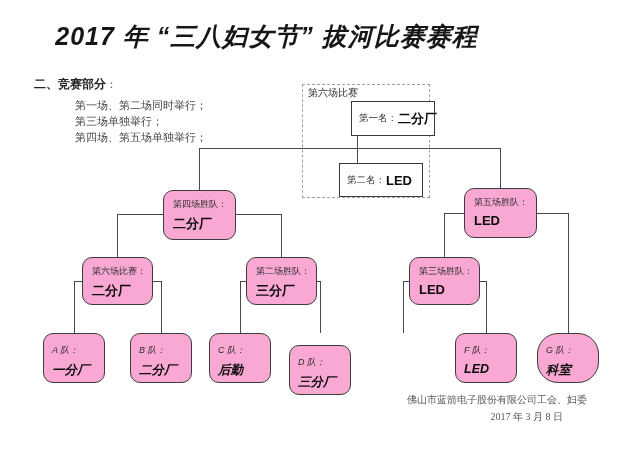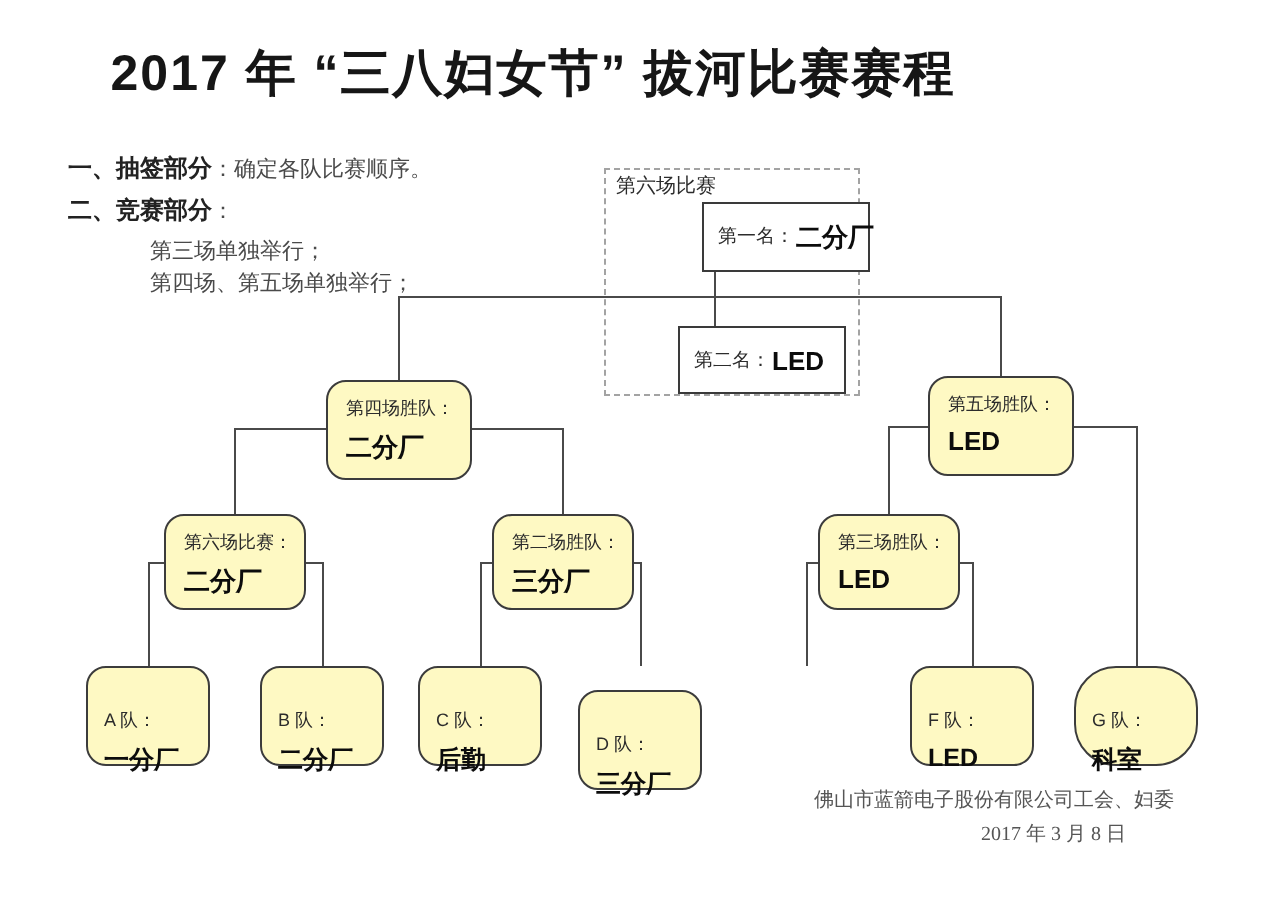--- a/index.html
+++ b/index.html
@@ -3,21 +3,21 @@
 <meta charset="utf-8">
 <style>
   html,body { margin:0; padding:0; background:#ffffff; }
   #canvas {
     position:relative; width:640px; height:453px; background:#ffffff;
     font-family:"Liberation Sans", sans-serif; overflow:hidden; color:#1a1a1a;
   }
   
   .title {
     position:absolute; top:20px; left:0; width:533px; text-align:center;
-    font-size:25px; font-weight:bold; letter-spacing:1px; color:#161616;
+    font-size:25px; font-weight:bold; letter-spacing:1px; color:#161616;font-style:italic;
   }
   
   .notes { position:absolute; left:34px; top:76px; font-size:12px; }
   .note-line { margin-bottom:4px; white-space:nowrap; }
   .note-head { font-weight:bold; color:#222; font-size:12px; }
   .note-tail { font-family:"Liberation Serif", serif; font-size:11px; color:#4a4a4a; }
   .note-sub {
     margin-left:41px; font-family:"Liberation Serif", serif;
     font-size:11px; color:#4a4a4a; line-height:16px; white-space:nowrap;
   }
@@ -34,50 +34,48 @@
   
   .fbox {
     position:absolute; left:315px; width:84px; height:35px; background:#fff;
     border:1px solid #3a3a3a; box-sizing:border-box;
     display:flex; align-items:center; padding-left:7px; white-space:nowrap;
   }
   .fbox .flbl { font-size:9.5px; color:#2c2c2c; }
   .fbox .fteam { font-size:13px; font-weight:bold; color:#0c0c0c; margin-left:1px; }
   
   .rbox {
-    position:absolute; background:#fef9c3; border:1.3px solid #3c3c3c;
+    position:absolute; background:#f9a8d4; border:1.3px solid #3c3c3c;
     border-radius:10px; box-sizing:border-box; padding:7px 0 0 9px; z-index:2;
   }
   .rbox .lbl { display:block; font-size:9px; color:#2c2c2c; white-space:nowrap; }
   .rbox .team { display:block; font-size:13px; font-weight:bold; color:#0c0c0c; margin-top:4px; white-space:nowrap; }
-  .teambox { width:62px; height:50px; padding:20px 0 0 8px; }
+  .teambox { width:62px; height:50px; padding:10px 0 0 8px;font-style:italic; }
   .teambox .team { font-size:12.5px; margin-top:5px; }
   .wbox { width:71px; height:48px; }
   .sbox { width:73px; height:50px; }
   
   .footer {
     position:absolute; top:393px; right:53px; text-align:right;
     font-family:"Liberation Serif", serif; font-size:10px; color:#555;
   }
   .footer .date { margin-top:3px; margin-right:24px; }
 </style>
 </head>
 <body>
 
 <div id="canvas">
 
   <div class="title">2017 年 “三八妇女节” 拔河比赛赛程</div>
 
   <div class="notes">
     <div class="note-line">
-      <span class="note-head">一、抽签部分</span><span class="note-tail">：确定各队比赛顺序。</span>
-    </div>
-    <div class="note-line">
       <span class="note-head">二、竞赛部分</span><span class="note-tail">：</span>
     </div>
+    <div class="note-sub">第一场、第二场同时举行；</div>
     <div class="note-sub">第三场单独举行；</div>
     <div class="note-sub">第四场、第五场单独举行；</div>
     <div class="gap"></div>
   </div>
 
   <div class="hl" style="left:199px; top:148px; width:302px;"></div>
   <div class="vl" style="left:199px; top:148px; height:42px;"></div>
   <div class="vl" style="left:500px; top:148px; height:40px;"></div>
   <div class="vl" style="left:357px; top:136px; height:27px;"></div>
 

